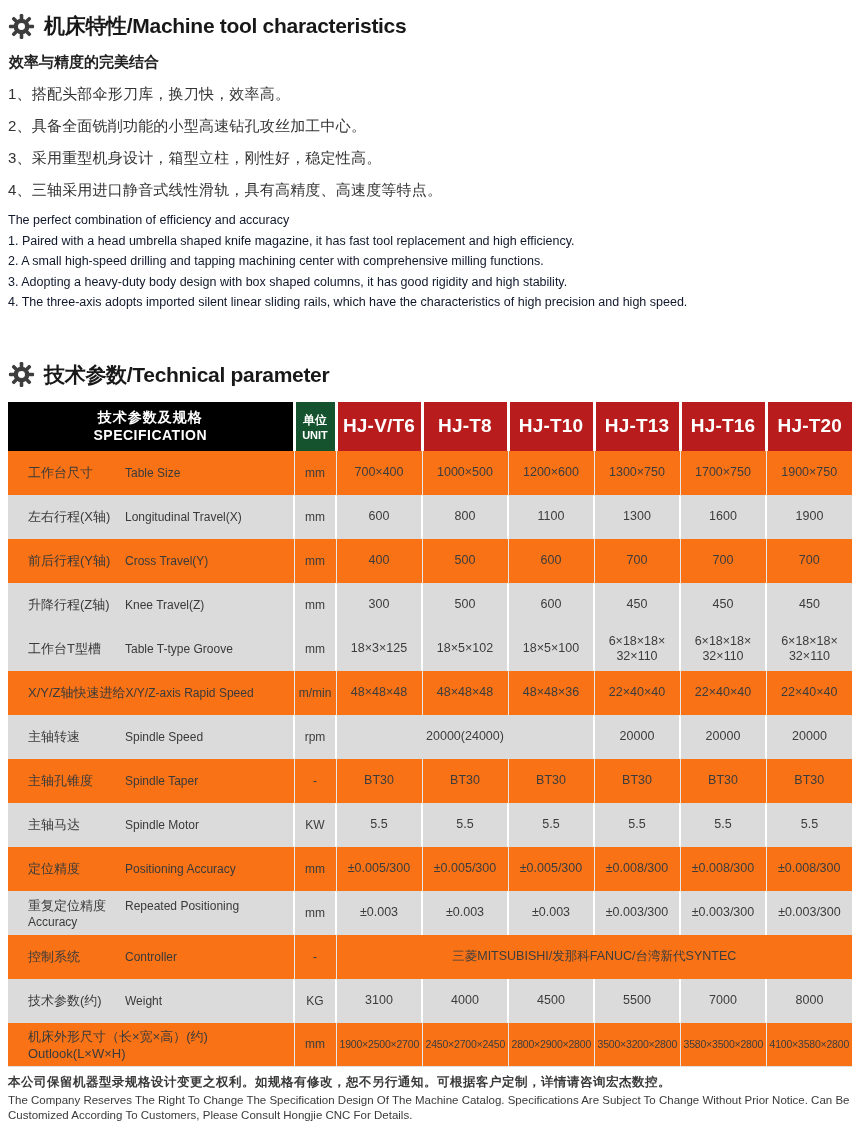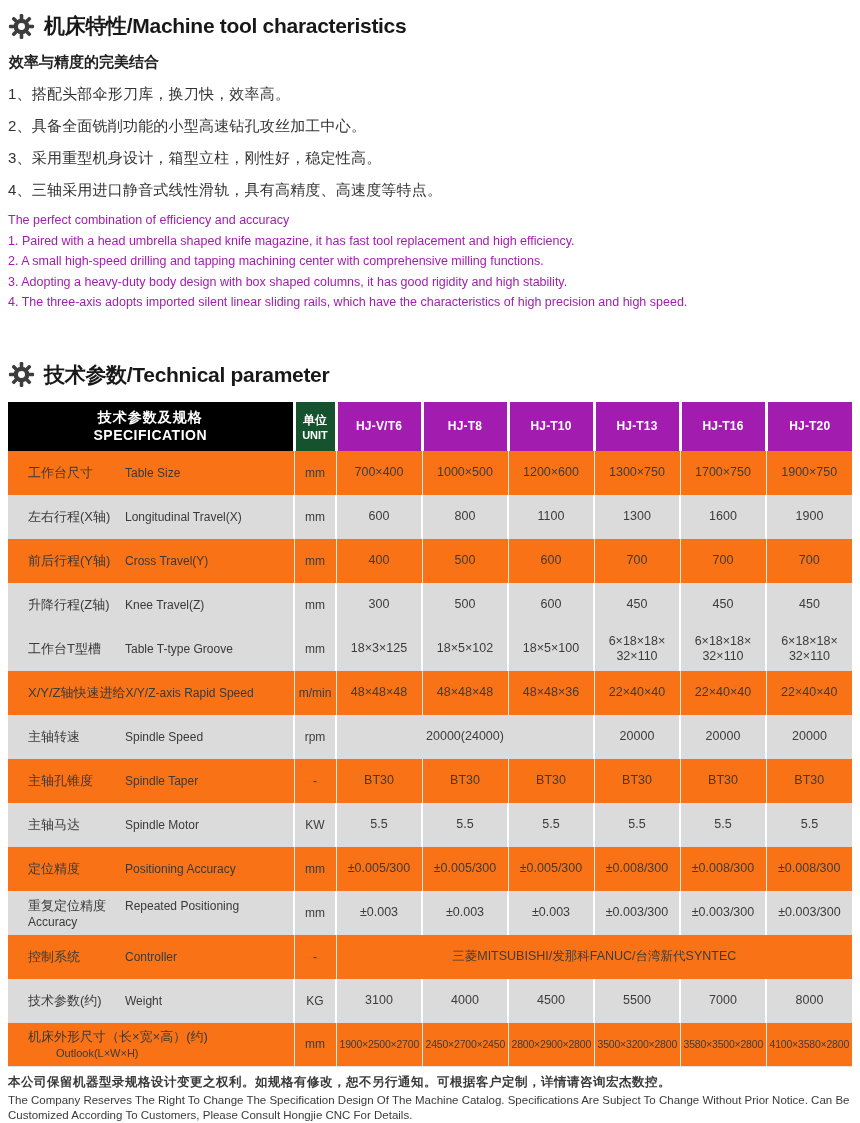--- a/index.html
+++ b/index.html
@@ -15,57 +15,57 @@
   .sec-head { display:flex; align-items:center; gap:9px; }
   .sec-head .gear { flex:0 0 auto; display:block; }
   .sec-title { font-size:21px; font-weight:bold; color:#181818; letter-spacing:-0.3px; }
 
   .subtitle { font-size:15px; font-weight:bold; color:#222; margin:13px 0 4px 1px; }
 
   .cn-list { margin-top:2px; }
   .cn-item { font-size:15px; color:#333; margin-top:13px; letter-spacing:0.2px; }
 
   .en-block { margin-top:10px; }
-  .en-line { font-size:12.5px; color:#a21caf; line-height:20.5px; }
+  .en-line { font-size:12.5px; color:#0f172a; line-height:20.5px; }
 
   .sec2 { margin-top:48px; }
 
   
   table.spec {
     width:844px; margin-top:13px;
     border-collapse:collapse; table-layout:fixed;
     border-bottom:1px solid #e0e0e0;
   }
   col.c-label { width:286px; }
   col.c-unit  { width:42px;  }
   col.c-model { width:86px;  }
 
   th { height:49px; color:#fff; vertical-align:middle; text-align:center; padding:0; }
   th.spec-h { background:#000000; }
   th.unit-h { background:#14532d; border-left:3px solid #fff; }
-  th.model  { background:#a21caf; border-left:3px solid #fff; font-size:12px; font-weight:bold; letter-spacing:0.2px; }
+  th.model  { background:#b91c1c; border-left:3px solid #fff; font-size:19px; font-weight:bold; letter-spacing:0.2px; }
   th.spec-h .l1 { font-size:14px; font-weight:bold; letter-spacing:1px; }
   th.spec-h .l2 { font-size:14px; font-weight:bold; letter-spacing:0.5px; }
   th.unit-h .l1 { font-size:12px; font-weight:bold; }
   th.unit-h .l2 { font-size:11px; font-weight:bold; }
 
   tbody td { height:44px; vertical-align:middle; font-size:12.5px; }
   tbody tr.odd  td { background:#f97316; }
   tbody tr.even td { background:#dbdbdb; }
   tbody tr.odd  td + td { border-left:1px solid #e7e7e7; }
   tbody tr.even td + td { border-left:2px solid #ffffff; }
 
   td.label { text-align:left; padding-left:20px; padding-right:4px; }
   td.label .cn { font-size:13px; color:#3a3a3a; display:inline-block; min-width:97px; }
   td.label .en { font-size:12px; color:#3a3a3a; }
   td.unit  { text-align:center; font-size:12px; }
   td.val   { text-align:center; padding:2px 3px; line-height:15px; }
   tr.small td.val { font-size:10.5px; letter-spacing:-0.2px; }
   tr.small td.label .cn { min-width:0; }
-  tr.small td.label .en { font-size:11px;margin-left:28px; }
+  tr.small td.label .en { font-size:13px; }
 
   
   .footnote { margin-top:7px; }
   .fn-cn { font-size:12.5px; font-weight:bold; color:#3a3a3a; letter-spacing:0.5px; }
   .fn-en { font-size:11.5px; color:#3a3a3a; line-height:15px; margin-top:2px; }
 </style>
 </head>
 <body>
 
 <div class="page">

